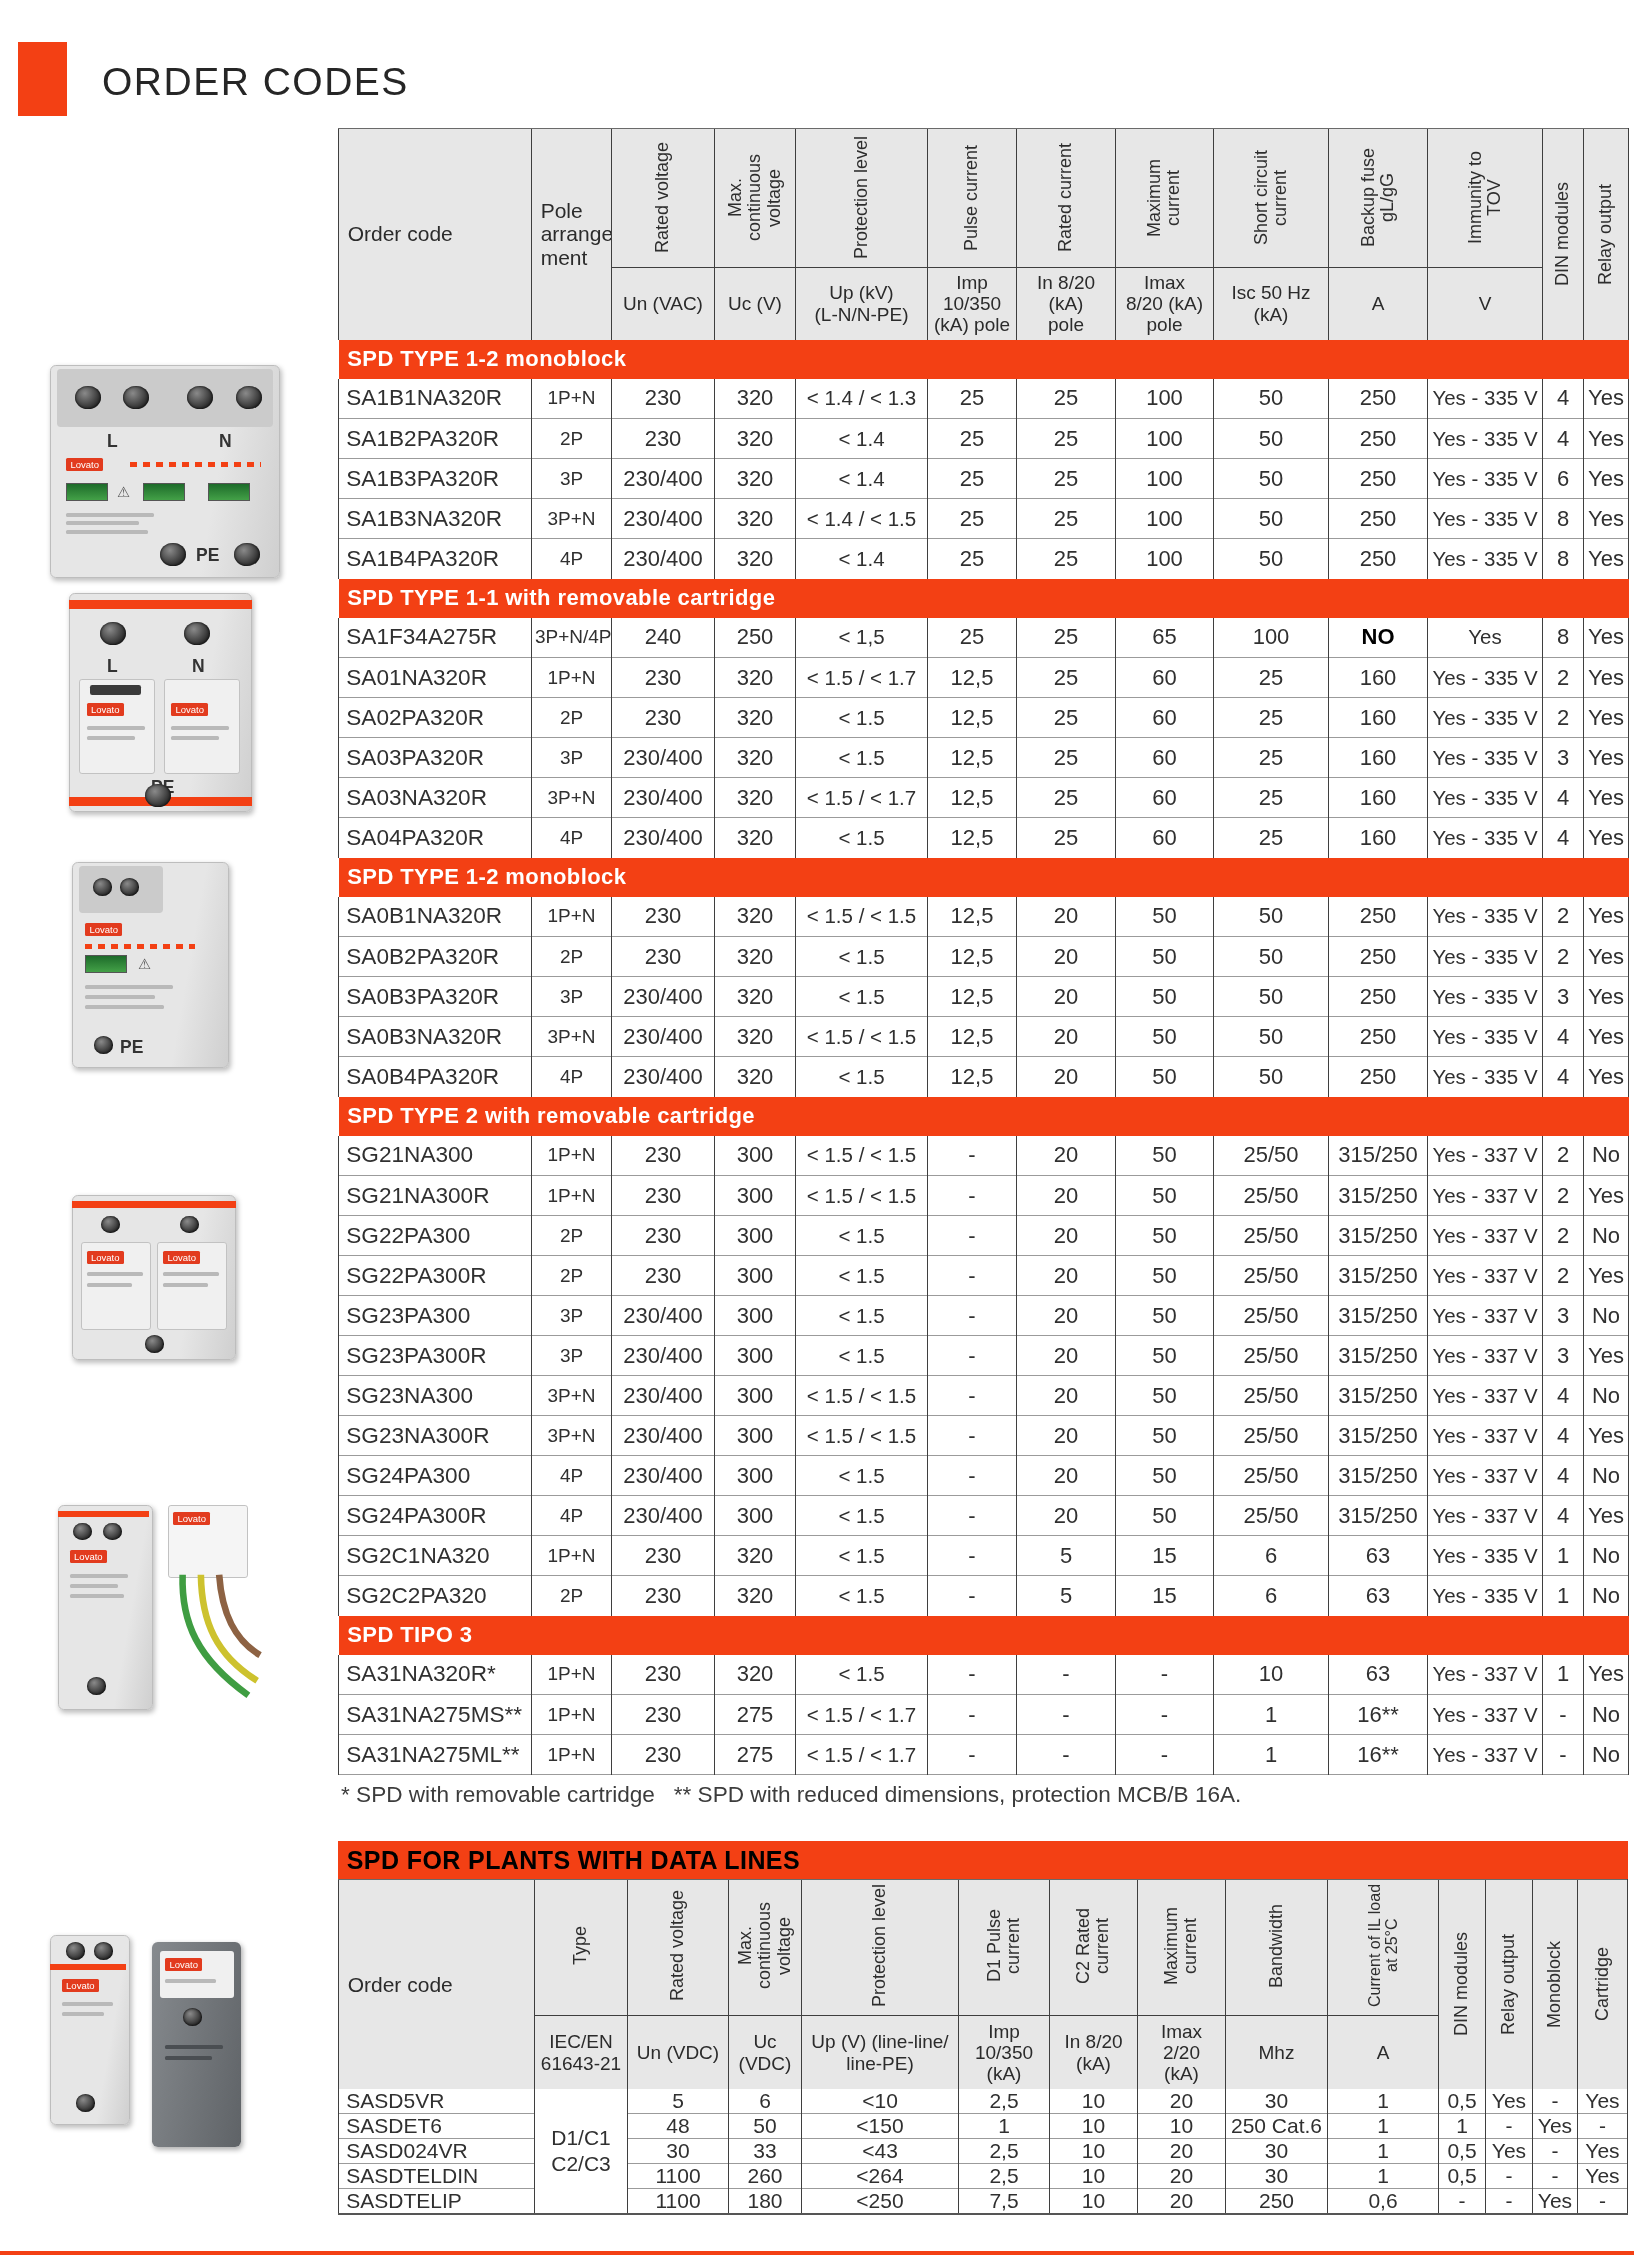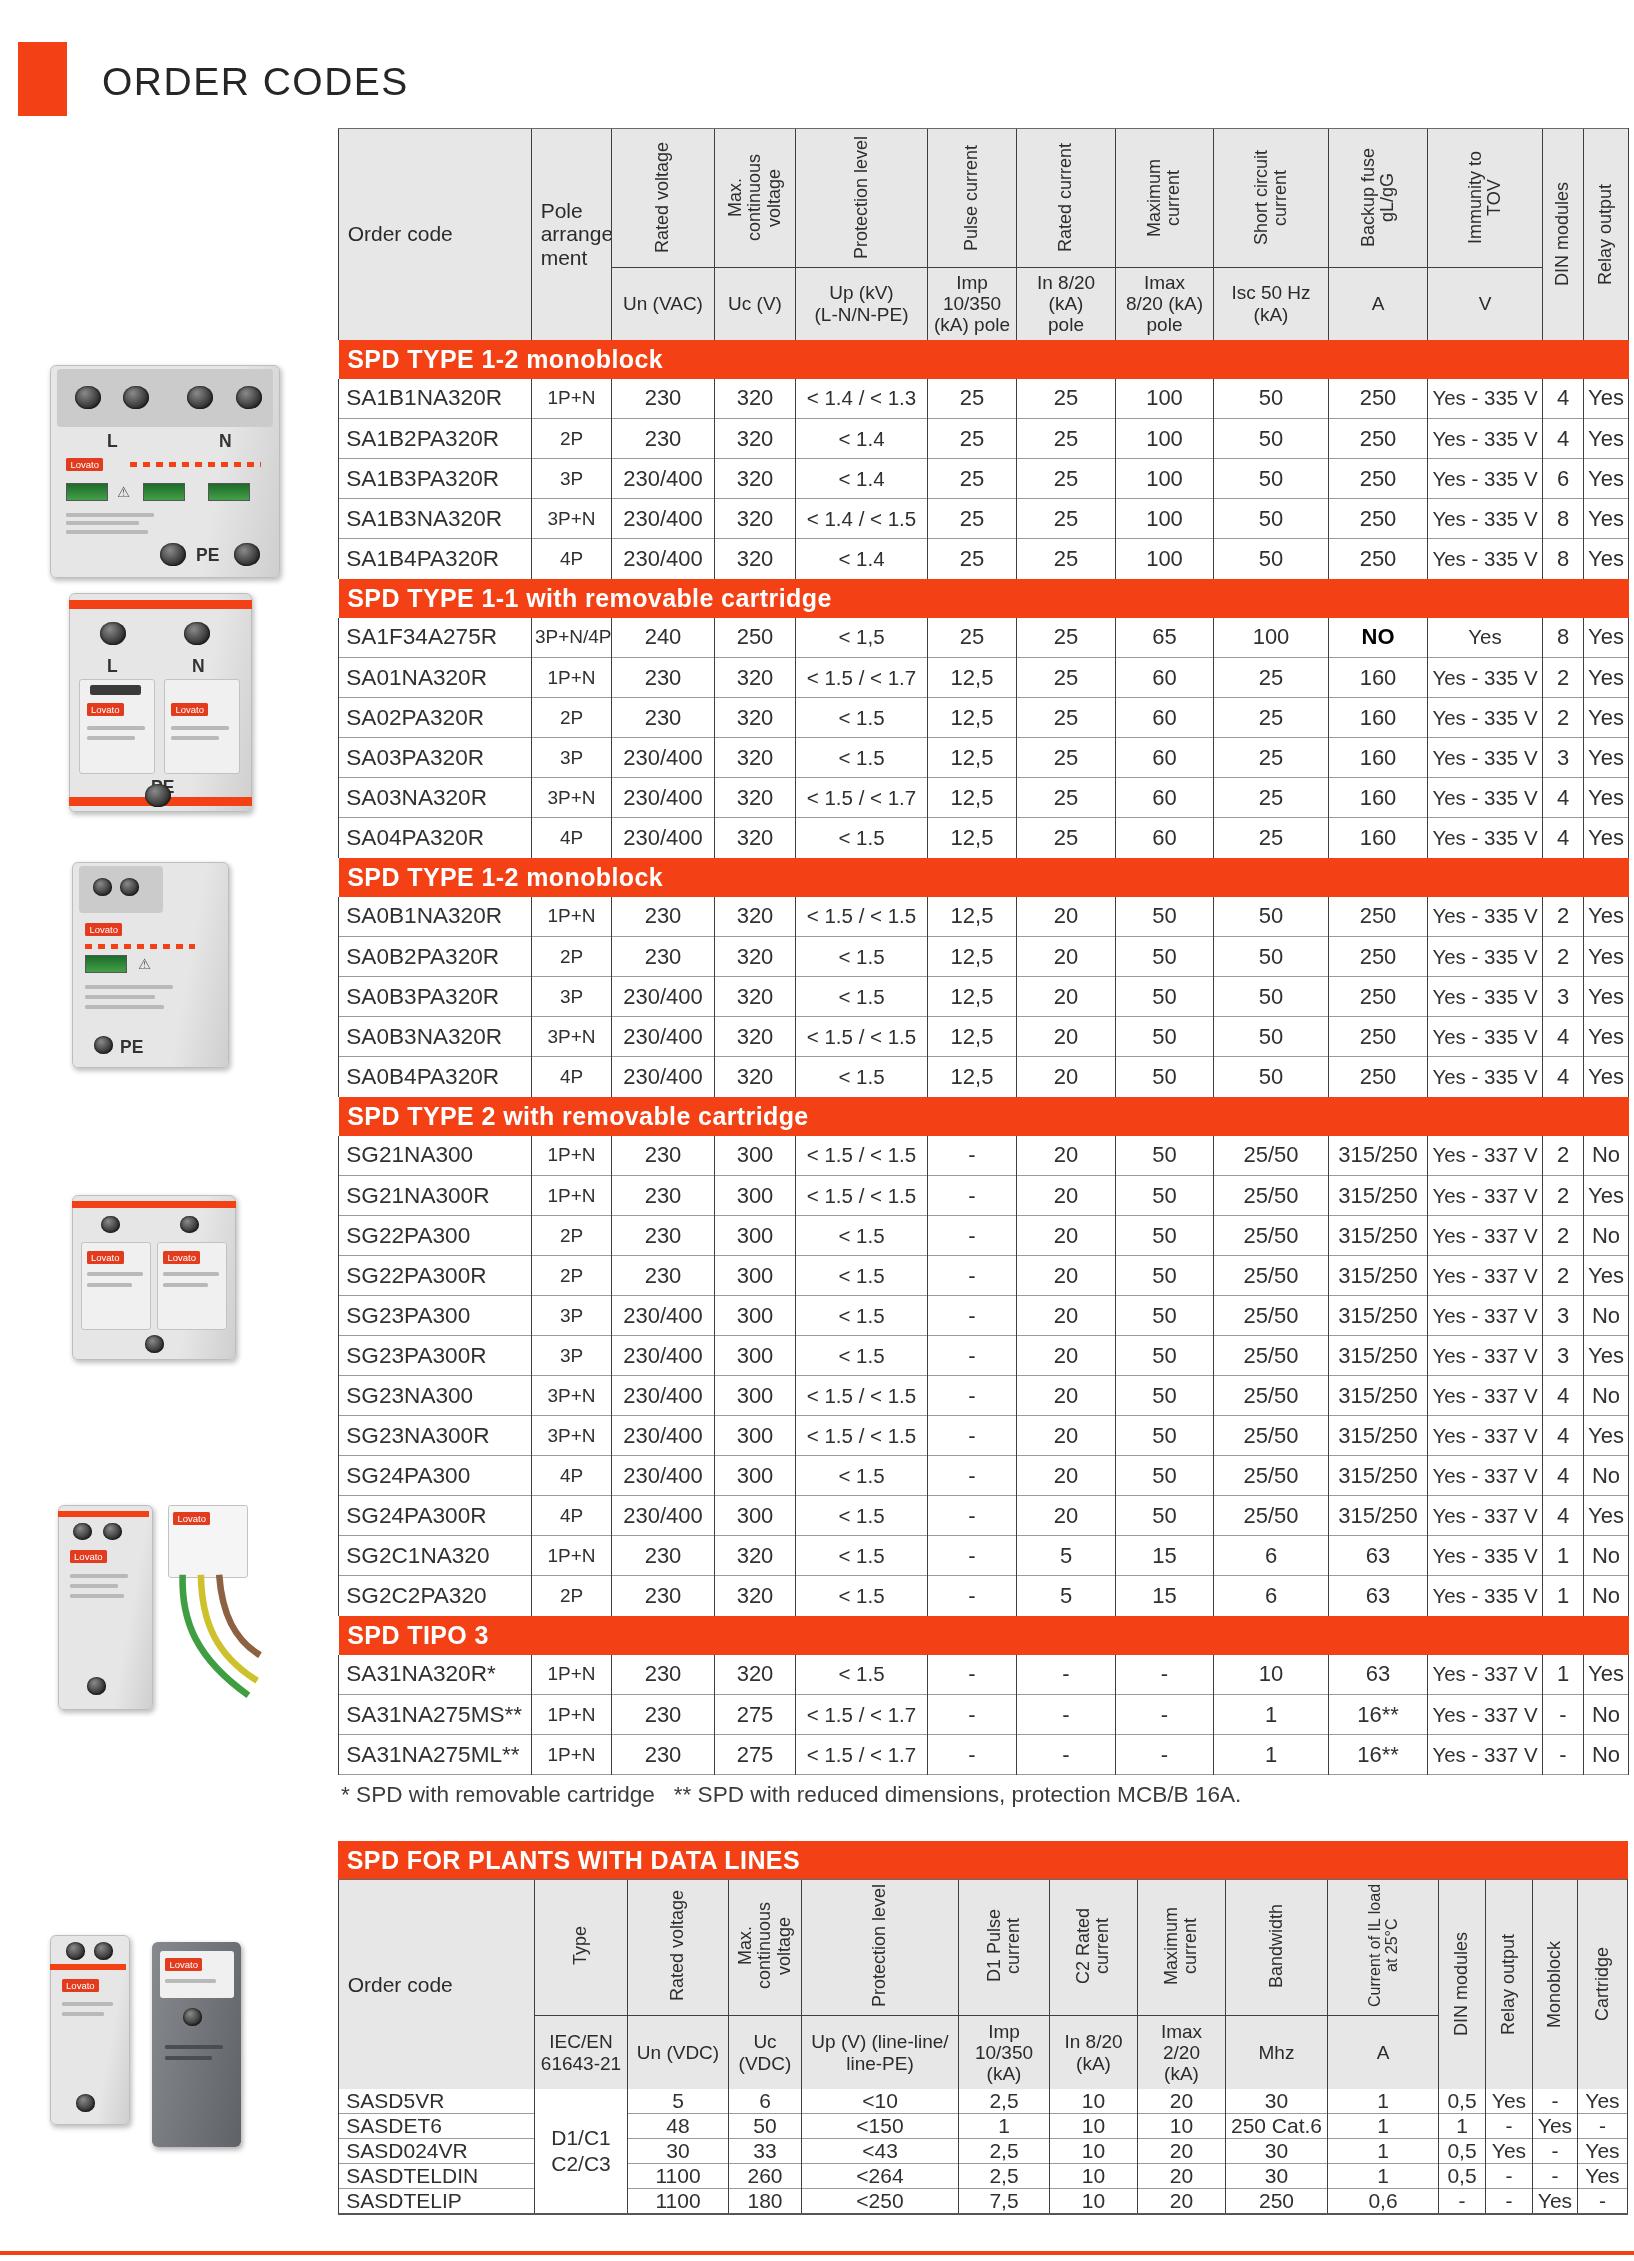--- a/index.html
+++ b/index.html
@@ -22,35 +22,35 @@
   tr.h1{height:139px;} tr.h2{height:72px;}
   #t2 tr.h1{height:136px;} #t2 tr.h2{height:73px;}
   th.top{vertical-align:bottom; padding-bottom:4.4px;}
   th.unit{border-top:1.5px solid var(--vline); font-size:19px; line-height:1.12; white-space:pre-line;}
   .vert{writing-mode:vertical-rl; transform:rotate(180deg); white-space:pre-line; line-height:1.08;
         font-size:18px; height:131px; margin:0 auto; display:block; color:#2e2e2e;}
   .vert.tall{height:202px;}
   .vert.small{font-size:16px;}
   .hl{white-space:pre-line; text-align:left; font-size:21px; line-height:1.12; padding-left:5.8px;}
   tr.bar{height:39px;}
-  tr.bar td{background:var(--orange); color:#fff; text-align:left; font-size:25px; font-weight:bold;
+  tr.bar td{background:var(--orange); color:#fff; text-align:left; font-size:22px; font-weight:bold;
             padding-left:8.8px; letter-spacing:0.4px; border:none;}
   tr.data{height:40px;}
   #t2 tr.data{height:16px;}
   tr.data + tr.data td{border-top:1.5px solid var(--rline);}
   td.code{text-align:left; padding-left:7.3px; font-size:22.6px; white-space:nowrap;}
   td.bold{font-weight:bold; color:#000;}
   td.type{white-space:pre-line; line-height:1.25;}
   #t1 tr.data td:nth-child(2){font-size:19px;}
   #t1 tr.data td:nth-child(5){font-size:20.5px;}
   #t1 tr.data td:nth-child(11){font-size:20.5px;}
   #t2 tr.data td{font-size:21px;}
 
   #t2-bar{position:absolute; left:338px; top:1841px; width:1290px; height:39px; background:var(--orange);
-          color:#ffffff; font-size:25px; font-weight:bold; letter-spacing:0.4px; line-height:39px; padding-left:8.8px; box-sizing:border-box;}
+          color:#000000; font-size:25px; font-weight:bold; letter-spacing:0.4px; line-height:39px; padding-left:8.8px; box-sizing:border-box;}
 
   #footnote{position:absolute; left:341px; top:1782px; font-size:22.6px; color:#3c3c3c; white-space:pre-wrap;}
 
   #bottom-rule{position:absolute; left:0; top:2251px; width:1635px; height:4.4px; background:var(--orange);}
 
   
   .dev{position:absolute;}
   .dev *{position:absolute; box-sizing:border-box;}
   .dbody{left:0;top:0;right:0;bottom:0; background:linear-gradient(100deg,#e6e6e6 70%,#cfcfcf); border-radius:5.8px;
          box-shadow:1.5px 2.2px 5.8px rgba(0,0,0,0.25); border:0.7px solid #bdbdbd;}

